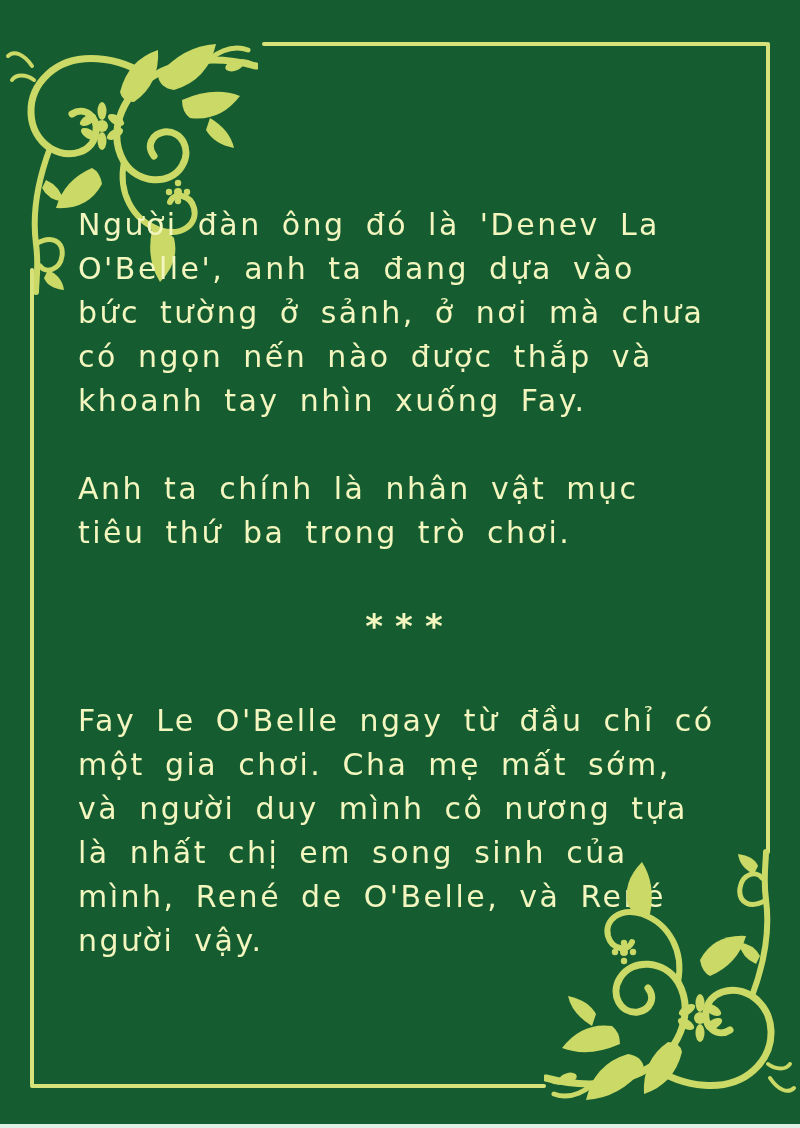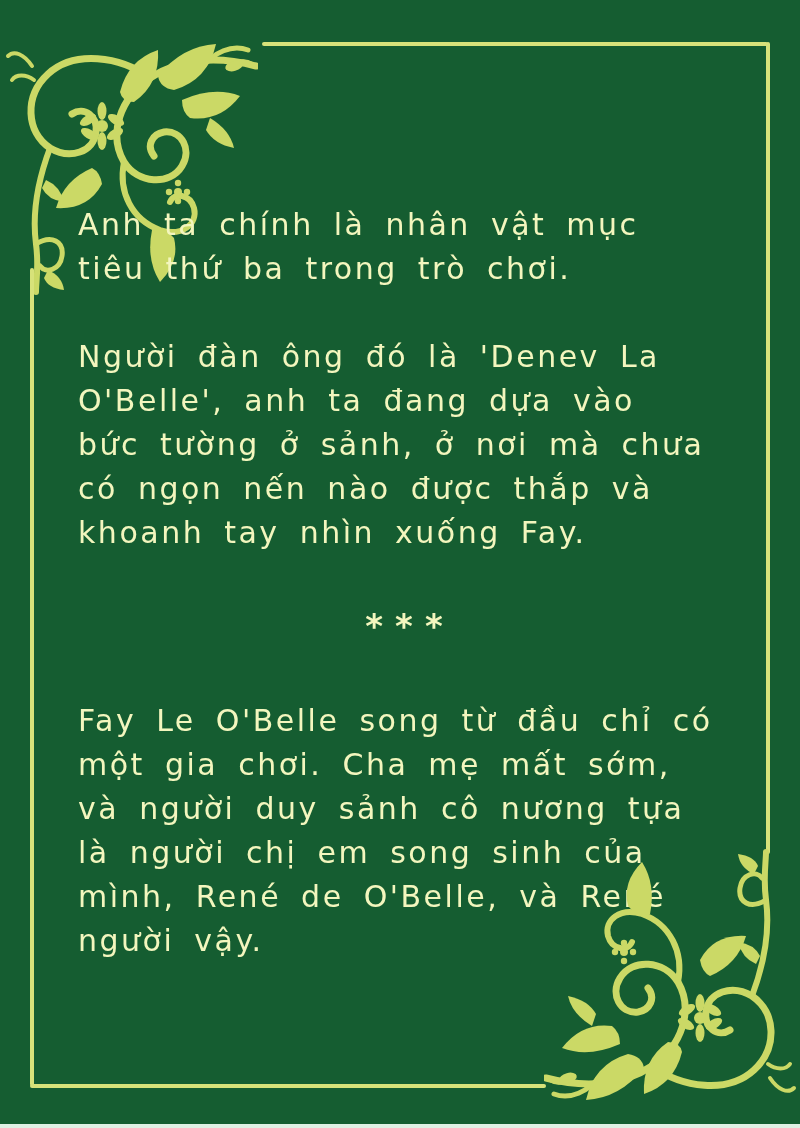--- a/index.html
+++ b/index.html
@@ -112,39 +112,39 @@
   </svg>
 
   <div class="frame-seg frame-top"></div>
   <div class="frame-seg frame-right"></div>
   <div class="frame-seg frame-left"></div>
   <div class="frame-seg frame-bottom"></div>
 
   <main class="text-block">
 
     <p class="para">
-      <span class="line">Anh ta chính là nhân vật mục</span>
-      <span class="line">tiêu thứ ba trong trò chơi.</span>
-    </p>
-
-    <p class="para">
       <span class="line">Người đàn ông đó là 'Denev La</span>
       <span class="line">O'Belle', anh ta đang dựa vào</span>
       <span class="line">bức tường ở sảnh, ở nơi mà chưa</span>
       <span class="line">có ngọn nến nào được thắp và</span>
       <span class="line">khoanh tay nhìn xuống Fay.</span>
     </p>
 
+    <p class="para">
+      <span class="line">Anh ta chính là nhân vật mục</span>
+      <span class="line">tiêu thứ ba trong trò chơi.</span>
+    </p>
+
     <div class="divider">***</div>
 
     <p class="para">
-      <span class="line">Fay Le O'Belle song từ đầu chỉ có</span>
+      <span class="line">Fay Le O'Belle ngay từ đầu chỉ có</span>
       <span class="line">một gia chơi. Cha mẹ mất sớm,</span>
-      <span class="line">và người duy sảnh cô nương tựa</span>
-      <span class="line">là người chị em song sinh của</span>
+      <span class="line">và người duy mình cô nương tựa</span>
+      <span class="line">là nhất chị em song sinh của</span>
       <span class="line">mình, René de O'Belle, và René</span>
       <span class="line">người vậy.</span>
     </p>
 
   </main>
 
   <svg class="ornament ornament-br" width="256" height="300" viewBox="0 0 256 300">
     <use href="#flourish"></use>
   </svg>
 

